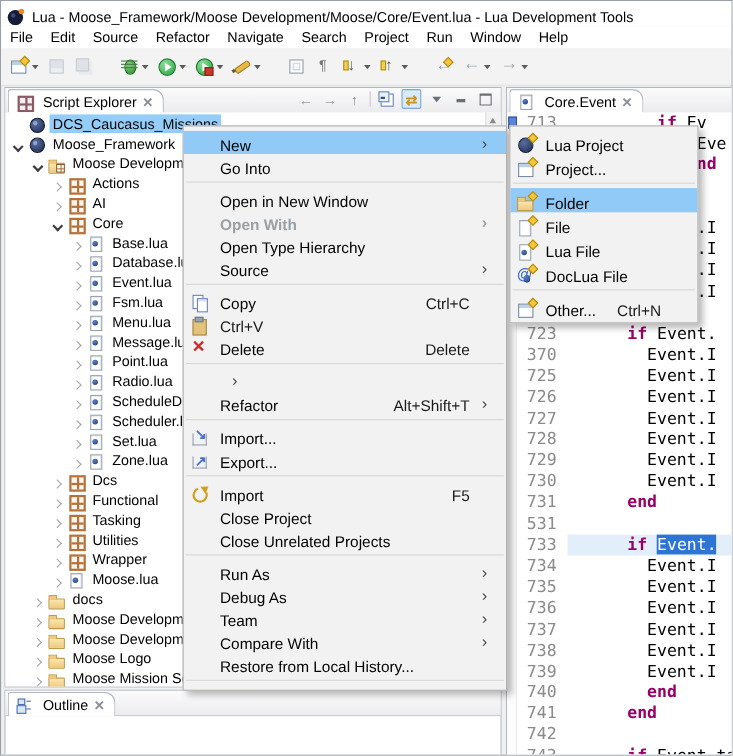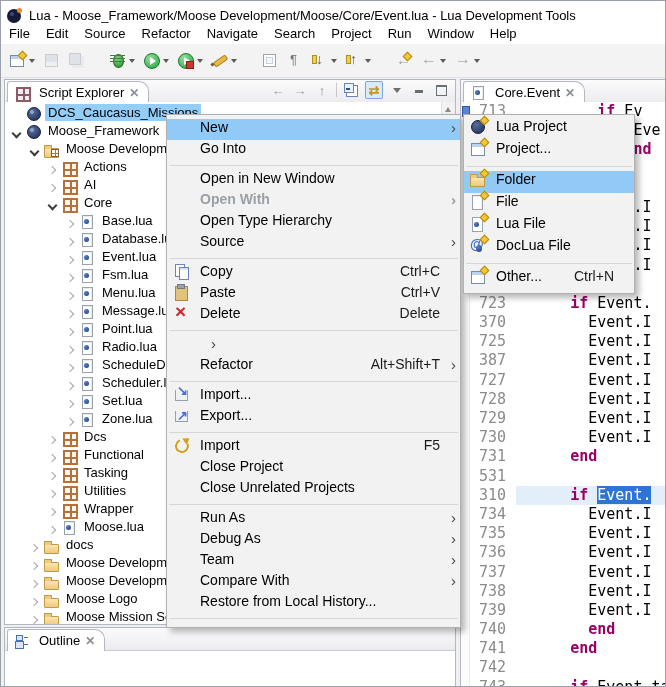--- a/index.html
+++ b/index.html
@@ -136,21 +136,21 @@
   .ltext{white-space:pre;flex:1;}
   .cline.cur .ltext{background:#e3eefb;}
   .ck{color:#990066;font-weight:bold;}
   .cp{color:#000;}
   .cs{background:#2e74d4;color:#fff;}
   
   .menu{position:absolute;background:#f2f2f2;border:1px solid #b0b0b0;box-shadow:4px 4px 6px rgba(0,0,0,.28);
         padding:4px 0;font-size:14px;z-index:90;}
   #context-menu{left:165px;top:113px;width:293px;}
   #new-submenu{left:462px;top:113px;width:170px;z-index:95;padding:3px 0;}
-  .mitem{height:21px;display:flex;align-items:flex-start;padding:0 4px 0 6px;}
+  .mitem{height:21px;display:flex;align-items:flex-end;padding:0 17px 0 6px;}
   #new-submenu .mitem{height:22px;}
   .mitem.hl{background:#91c9f7;}
   .mitem.dis{color:#9aa0a6;font-weight:bold;}
   .micon{width:20px;height:17px;position:relative;flex:0 0 20px;margin-right:7px;}
   #new-submenu .micon{flex:0 0 18px;width:18px;margin-right:8px;}
   .mlabel{flex:1;white-space:nowrap;}
   .mshort{margin-right:4px;color:#1a1a1a;white-space:nowrap;}
   .mitem.dis .mshort{color:#9aa0a6;}
   .marrow{width:12px;text-align:right;font-size:15px;color:#444;line-height:18px;}
   .mitem.dis .marrow{color:#9aa0a6;}
@@ -516,21 +516,21 @@
           </div>
           <div class="cline">
             <span class="lnum">370</span>
             <span class="ltext"><span class="cp">        Event.I</span></span>
           </div>
           <div class="cline">
             <span class="lnum">725</span>
             <span class="ltext"><span class="cp">        Event.I</span></span>
           </div>
           <div class="cline">
-            <span class="lnum">387</span>
+            <span class="lnum">726</span>
             <span class="ltext"><span class="cp">        Event.I</span></span>
           </div>
           <div class="cline">
             <span class="lnum">727</span>
             <span class="ltext"><span class="cp">        Event.I</span></span>
           </div>
           <div class="cline">
             <span class="lnum">728</span>
             <span class="ltext"><span class="cp">        Event.I</span></span>
           </div>
@@ -544,21 +544,21 @@
           </div>
           <div class="cline">
             <span class="lnum">731</span>
             <span class="ltext"><span class="cp">      </span><span class="ck">end</span></span>
           </div>
           <div class="cline">
             <span class="lnum">531</span>
             <span class="ltext"></span>
           </div>
           <div class="cline cur">
-            <span class="lnum">310</span>
+            <span class="lnum">733</span>
             <span class="ltext"><span class="cp">      </span><span class="ck">if</span><span class="cp"> </span><span class="cs">Event.</span></span>
           </div>
           <div class="cline">
             <span class="lnum">734</span>
             <span class="ltext"><span class="cp">        Event.I</span></span>
           </div>
           <div class="cline">
             <span class="lnum">735</span>
             <span class="ltext"><span class="cp">        Event.I</span></span>
           </div>
@@ -638,21 +638,20 @@
       </div>
       <div class="msep"></div>
       <div class="mitem">
         <span class="micon i-copy"></span>
         <span class="mlabel">Copy</span>
         <span class="mshort">Ctrl+C</span>
         <span class="marrow"></span>
       </div>
       <div class="mitem">
         <span class="micon i-paste"></span>
-        <span class="mlabel">Paste</span>
         <span class="mshort">Ctrl+V</span>
         <span class="marrow"></span>
       </div>
       <div class="mitem">
         <span class="micon i-delete"></span>
         <span class="mlabel">Delete</span>
         <span class="mshort">Delete</span>
         <span class="marrow"></span>
       </div>
       <div class="msep"></div>

